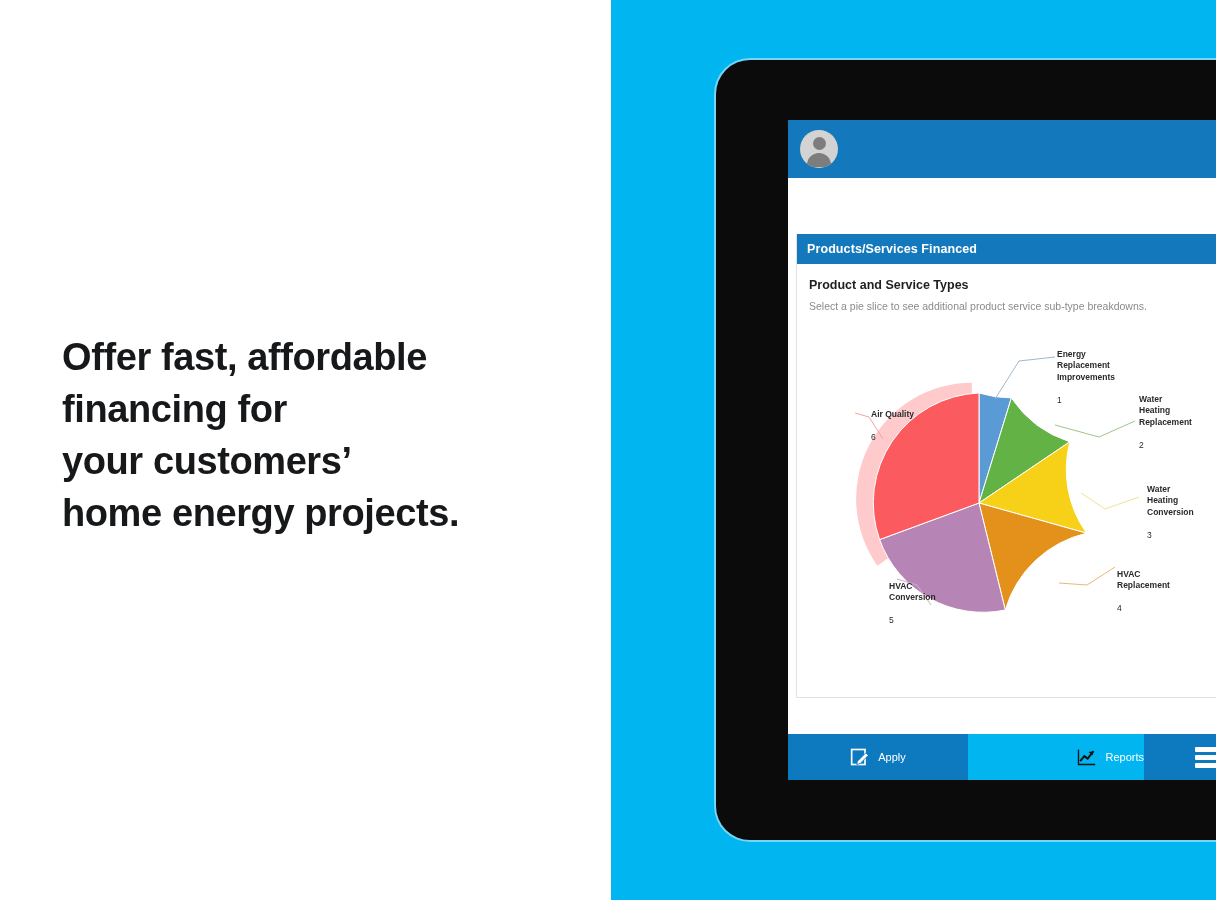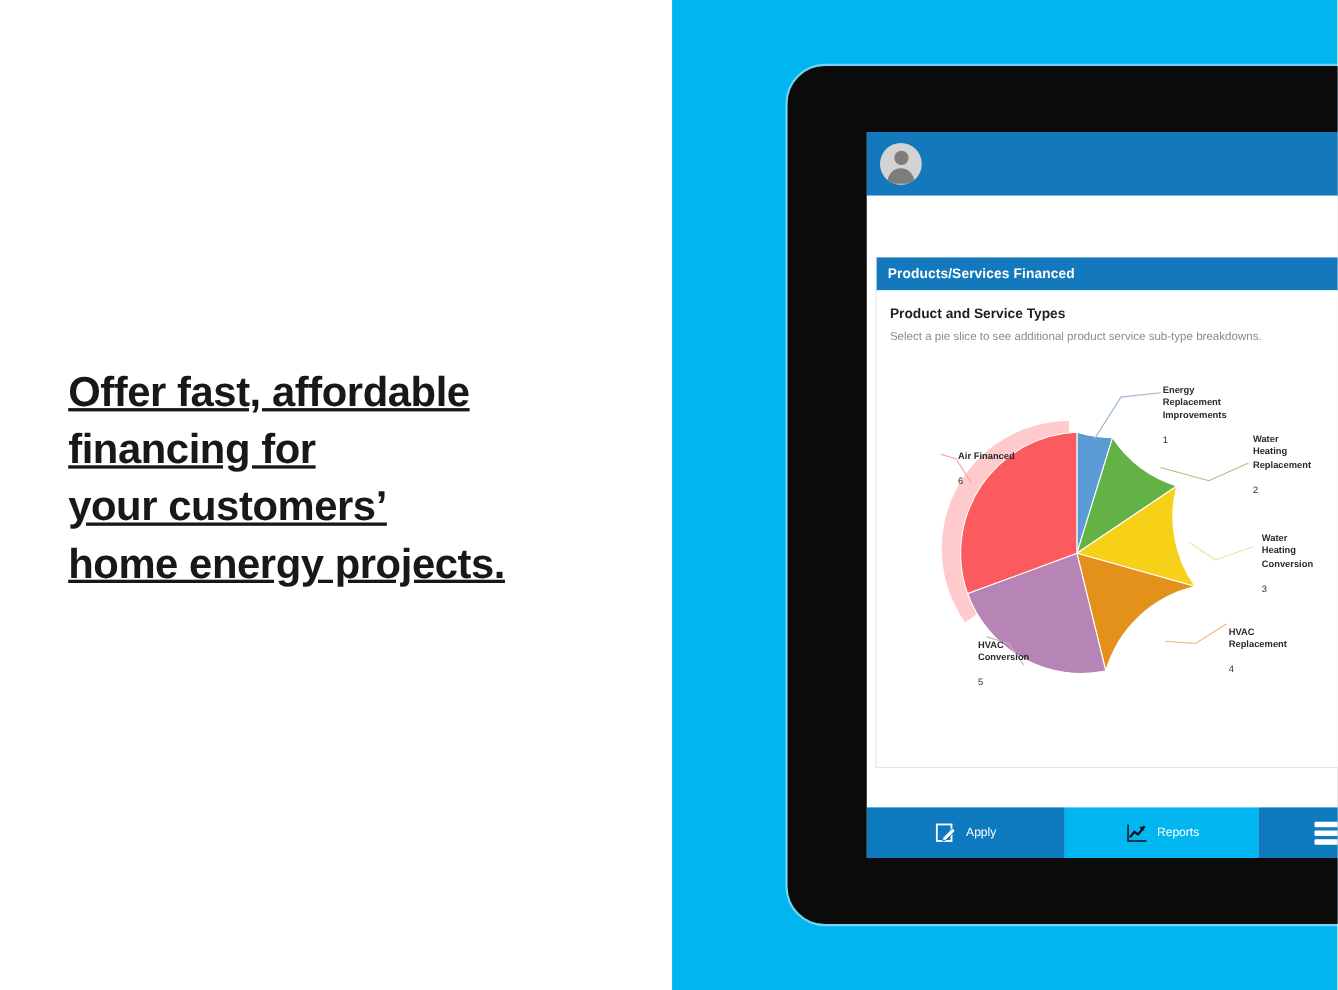--- a/index.html
+++ b/index.html
@@ -19,21 +19,20 @@
   .promo-headline {
     position:absolute;
     left:62px; top:331px;
     width:520px;
     font-size:38px;
     line-height:52px;
     font-weight:bold;
     color:#16181a;
     letter-spacing:-0.4px;
     white-space:pre-line;
-    text-decoration:underline;
   }
 
   
   .cyan-panel {
     position:absolute; left:611px; top:0; width:605px; height:900px;
     background:#00b5f0;
   }
 
   
   .tablet {
@@ -136,21 +135,21 @@
     display:flex;
   }
   .nav-item {
     display:flex; align-items:center; justify-content:center;
     gap:8px;
     color:#ffffff;
     font-size:11px;
     height:100%;
   }
   .nav-apply { background:#0d7ac0; flex:0 0 180px; }
-  .nav-reports { background:#00b5f0; flex:0 0 176px; }
+  .nav-reports { background:#00b5f0; flex:0 0 176px;justify-content:flex-end; }
   .nav-more { background:#0d7ac0; flex:1 1 auto; }
   .nav-icon { display:inline-flex; }
 
   .bars { display:flex; flex-direction:column; gap:3px; }
   .bars i {
     display:block; width:22px; height:5px;
     background:#ffffff; border-radius:1px;
   }
 </style>
 </head>
@@ -237,21 +236,21 @@
                 <span class="val">4</span>
               </div>
 
               <div class="pie-label" style="left:80px; top:252px;">
                 <span>HVAC
 Conversion</span><br>
                 <span class="val">5</span>
               </div>
 
               <div class="pie-label" style="left:62px; top:80px;">
-                <span>Air Financed</span><br>
+                <span>Air Quality</span><br>
                 <span class="val">6</span>
               </div>
             </div>
           </div>
         </div>
 
         <div class="bottom-nav">
 
           <div class="nav-item nav-apply">
             <span class="nav-icon">

